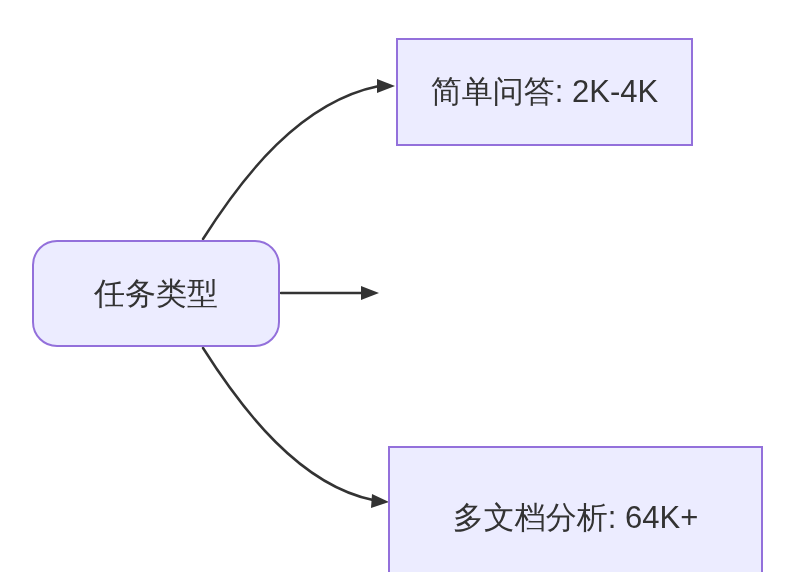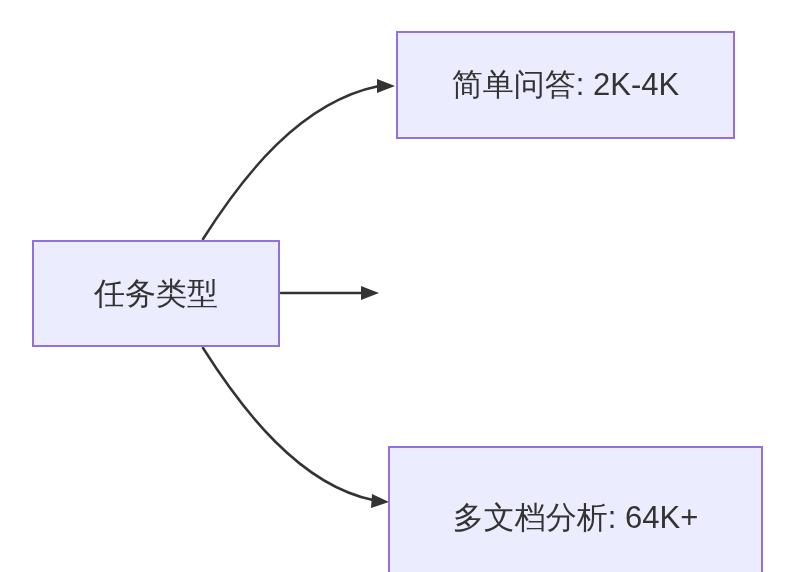--- a/index.html
+++ b/index.html
@@ -29,22 +29,22 @@
     justify-content: center;
     box-sizing: border-box;
     background: var(--node-fill, #ECECFF);
     border: 2.5px solid var(--node-border, #9370DB);
     color: var(--text, #333333);
     font-size: 31px;
     line-height: 1.2;
     white-space: nowrap;
     text-align: center;
   }
-  .node-root   { left: 32px;  top: 240px; width: 248px; height: 107px; }
-  .node-branch1{ left: 396px; top: 31px;  width: 339px; height: 108px; }
+  .node-root   { left: 32px;  top: 240px; width: 248px; height: 107px; border-radius: 25px; }
+  .node-branch1{ left: 396px; top: 38px;  width: 297px; height: 108px; }
   .node-branch2{ left: 380px; top: 238px; width: 392px; height: 109px; }
   .node-branch3{ left: 388px; top: 446px; width: 375px; height: 144px; }
 </style>
 </head>
 <body>
 
 <div class="canvas">
 
   <svg class="edges" width="787" height="572" viewBox="0 0 787 572" aria-hidden="true">
     <g>

